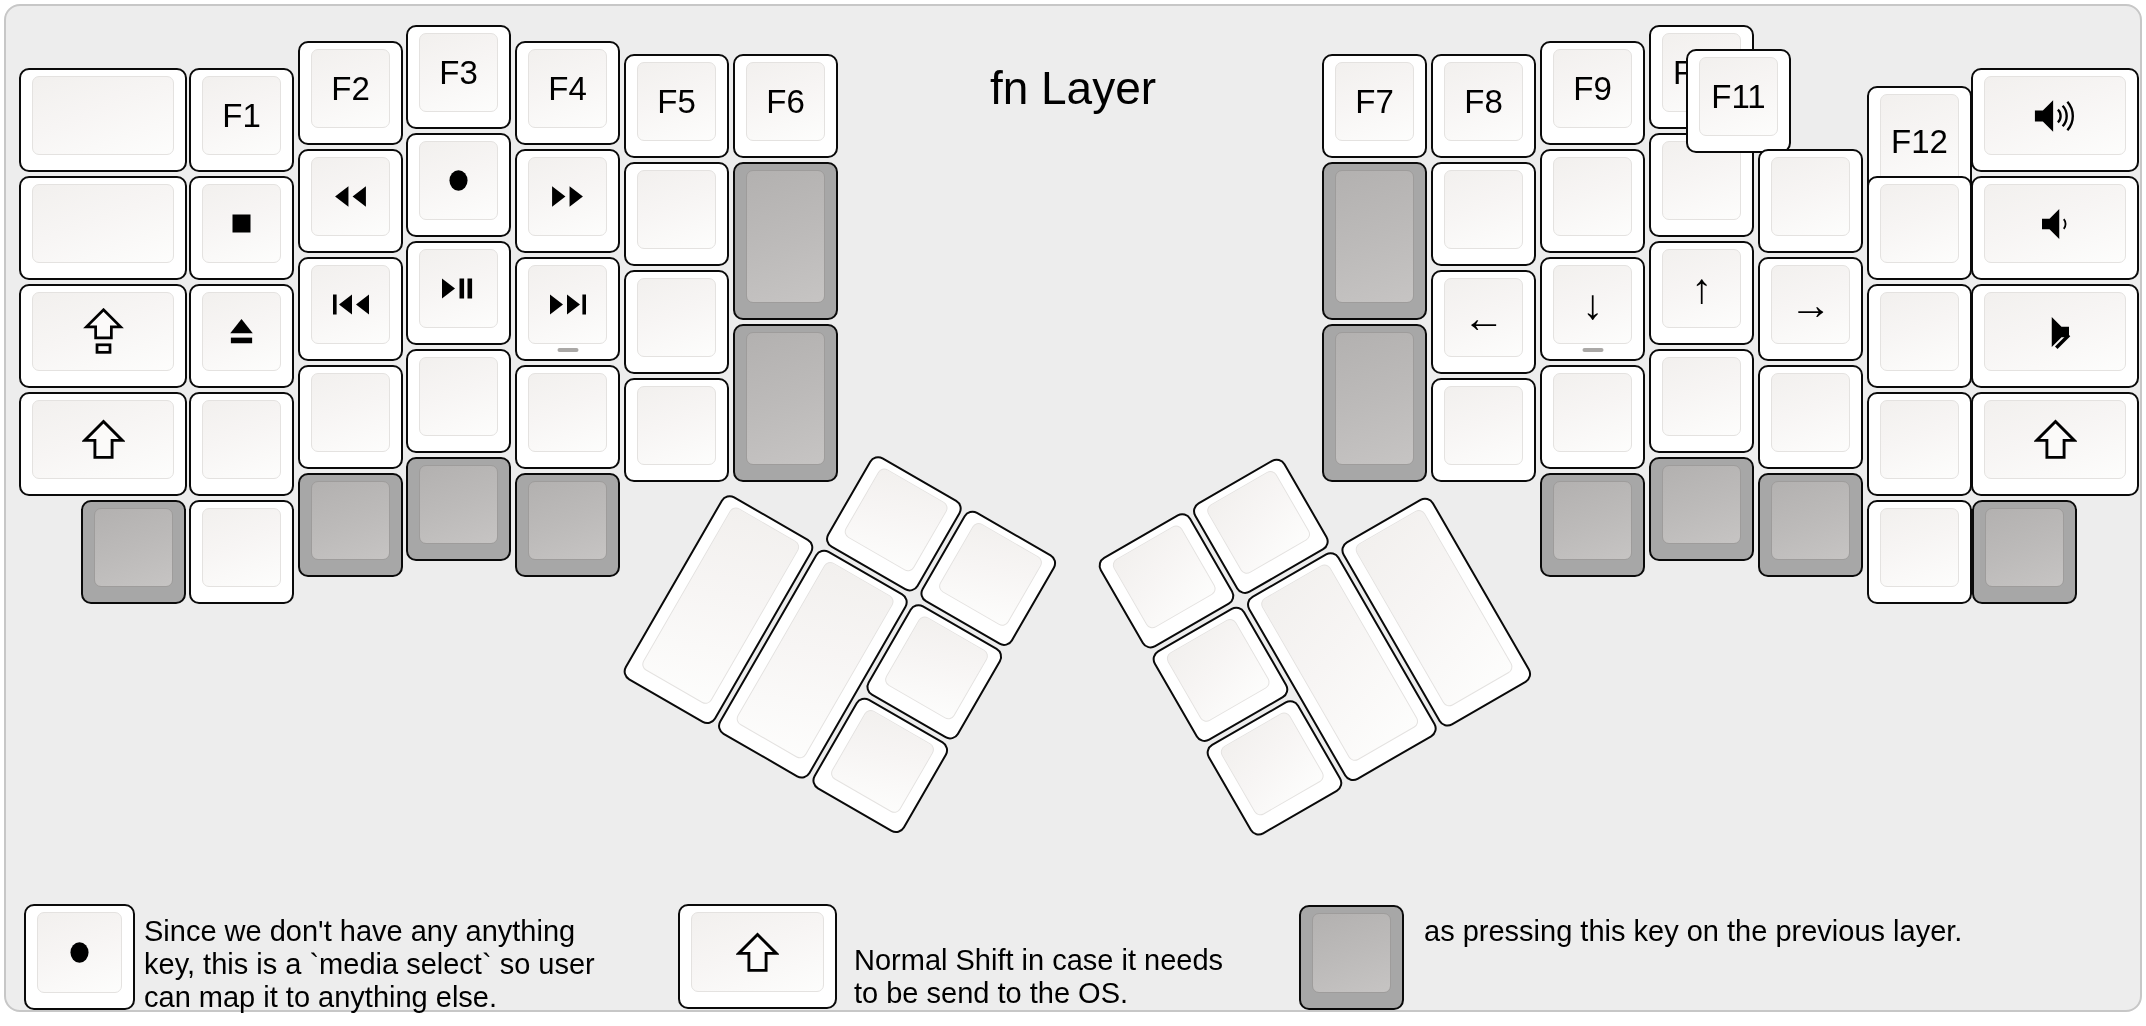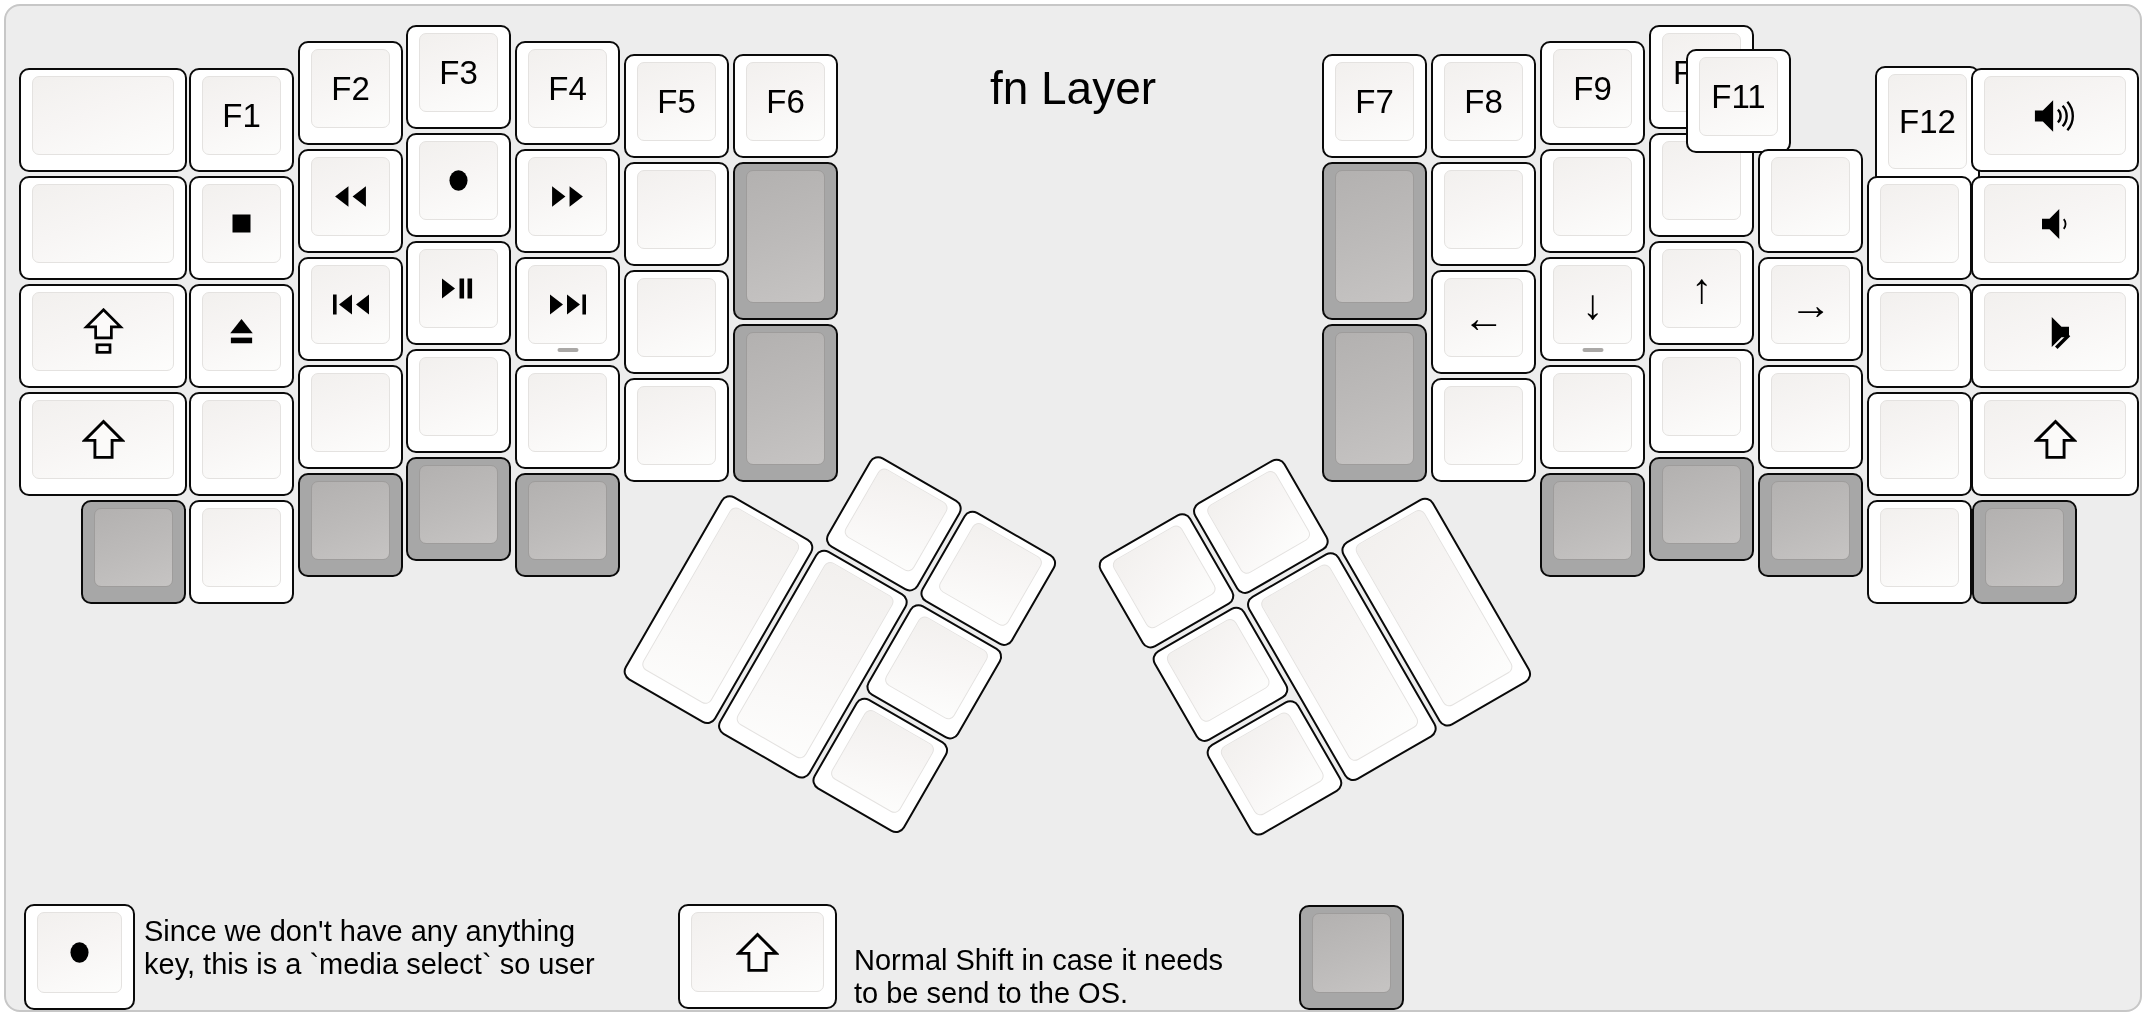--- a/index.html
+++ b/index.html
@@ -287,21 +287,21 @@
           <div class="cap">
             <span class="key-label big">→</span>
           </div>
         </div>
         <div class="key" style="left: 1752px; top: 359px; width: 105px; height: 104px;">
           <div class="cap"></div>
         </div>
         <div class="key gray" style="left: 1752px; top: 467px; width: 105px; height: 104px;">
           <div class="cap"></div>
         </div>
-        <div class="key" style="left: 1861px; top: 60px; width: 105px; height: 120px; margin-left: 8px;">
+        <div class="key" style="left: 1861px; top: 80px; width: 105px; height: 120px;">
           <div class="cap">
             <span class="key-label">F12</span>
           </div>
         </div>
         <div class="key" style="left: 1861px; top: 170px; width: 105px; height: 104px;">
           <div class="cap"></div>
         </div>
         <div class="key" style="left: 1861px; top: 278px; width: 105px; height: 104px;">
           <div class="cap"></div>
         </div>
@@ -402,34 +402,36 @@
             <span class="key-icon">
               <svg width="31" height="33" viewBox="0 0 24 24">
                 <ellipse class="icon-fill" cx="12" cy="12" rx="7" ry="8"></ellipse>
               </svg>
             </span>
           </div>
         </div>
         <div class="legend-text" style="left: 138px; top: 909px;">
           <div>Since we don't have any anything</div>
           <div>key, this is a `media select` so user</div>
+          <div>can map it to anything else.</div>
         </div>
         <div class="key" style="left: 672px; top: 898px; width: 159px; height: 105px;">
           <div class="cap">
             <span class="key-icon">
               <svg width="43" height="41" viewBox="0 0 24 22">
                 <path d="M12 1 L22.5 11.5 H16.8 V21 H7.2 V11.5 H1.5 Z" fill="#fbfaf9" stroke="#000" stroke-width="1.6"></path>
               </svg>
             </span>
           </div>
         </div>
         <div class="legend-text" style="left: 848px; top: 938px;">
           <div>Normal Shift in case it needs</div>
           <div>to be send to the OS.</div>
         </div>
         <div class="key gray" style="left: 1293px; top: 899px; width: 105px; height: 105px;">
           <div class="cap"></div>
         </div>
         <div class="legend-text" style="left: 1418px; top: 909px;">
+          <div>as pressing this key on the previous layer.</div>
         </div>
       </div>
   </div>
 </div>
 
 </body></html>

